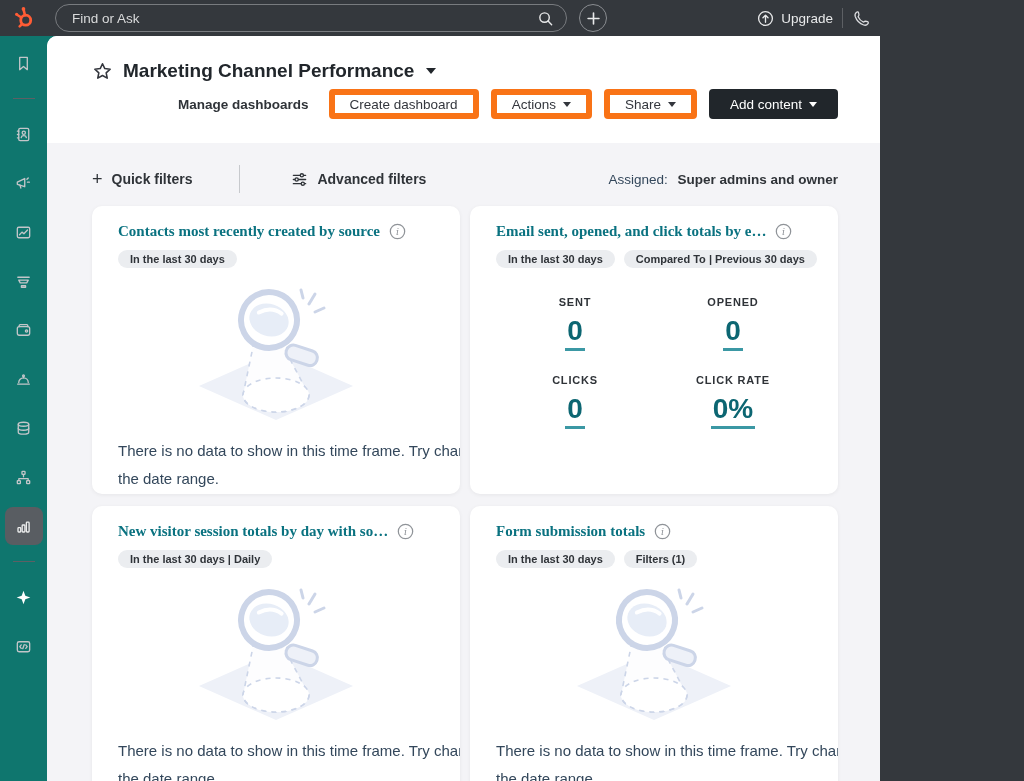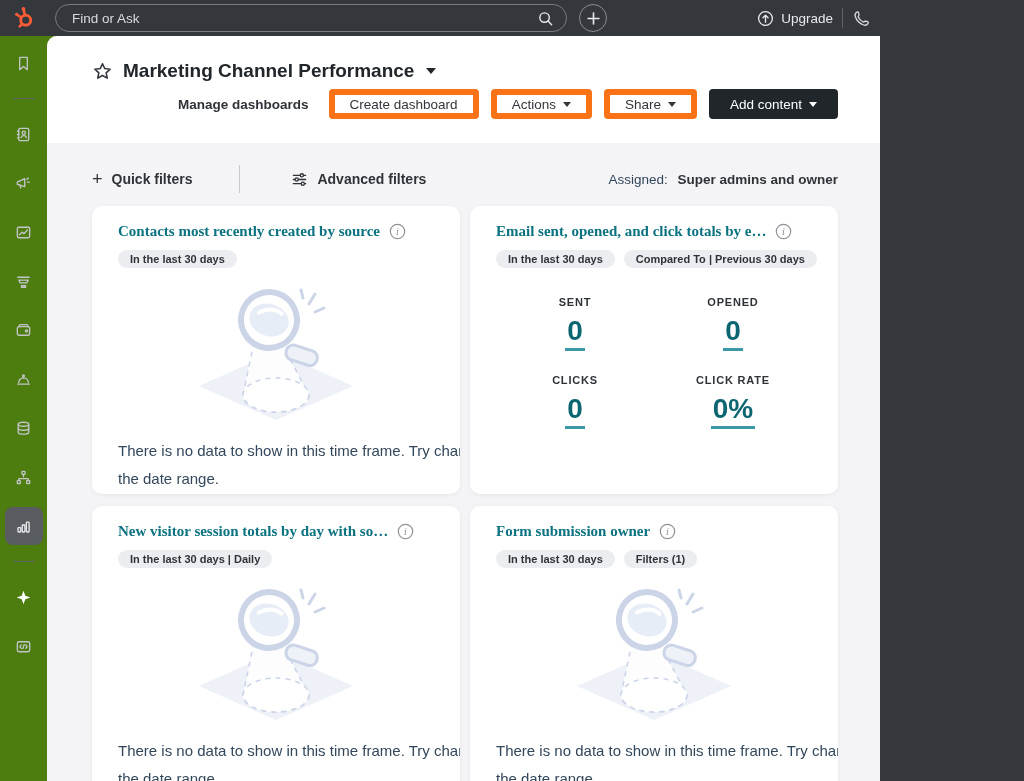--- a/index.html
+++ b/index.html
@@ -16,21 +16,21 @@
     color:#e8e9ea; font-size:13.5px; font-family:"Liberation Sans", sans-serif; }
   .searchbar input::placeholder { color:#d9dadb; opacity:1; }
   .plus-btn { width:28px; height:28px; border-radius:50%; border:1px solid #8a8d91;
     background:transparent; color:#e8e9ea; display:flex; align-items:center; justify-content:center;
     margin-left:12px; cursor:pointer; }
   .tb-right { margin-left:auto; display:flex; align-items:center; gap:9px; padding-right:10px; }
   .upgrade { display:flex; align-items:center; gap:7px; color:#e8e9ea; font-size:13.5px; cursor:pointer; }
   .tb-sep { width:1px; height:20px; background:#5d6064; }
 
   
-  .body-row { flex:1; display:flex; background:#4d7c0f; min-height:0; }
+  .body-row { flex:1; display:flex; background:#0f766e; min-height:0; }
   .sidebar { width:47px; flex:0 0 47px; display:flex; flex-direction:column; align-items:center; padding-top:8px; }
   .side-item { width:38px; height:38px; border-radius:8px; display:flex; align-items:center;
     justify-content:center; margin-bottom:11px; cursor:pointer; }
   .side-item.selected { background:#595d62; }
   .side-divider { width:22px; height:1px; background:#5d6064; margin:5px 0 16px; }
   .side-icon { stroke:#c3c6c9; fill:none; stroke-width:1.4; stroke-linecap:round; stroke-linejoin:round; }
   .side-icon.filled { fill:#ffffff; stroke:none; }
 
   main { flex:1; background:#fff; border-top-left-radius:10px; display:flex; flex-direction:column; min-width:0; }
 
@@ -358,21 +358,21 @@
             <div class="illus-wrap">
               <svg width="170" height="142">
                   <use href="#empty-illus"></use>
                 </svg>
             </div>
             <p class="empty-text">There is no data to show in this time frame. Try changing the date range.</p>
           </section>
 
           <section class="card">
             <div class="card-title-row">
-              <span class="card-title">Form submission owner</span>
+              <span class="card-title">Form submission totals</span>
               <svg class="info-ic" width="17" height="17" viewBox="0 0 18 18">
                 <circle cx="9" cy="9" r="7.6" fill="none" stroke="#8f9398" stroke-width="1.3"></circle>
                 <text x="9" y="13" text-anchor="middle" font-family="DejaVu Serif, serif" font-style="italic" font-size="10" fill="#8f9398">i</text>
               </svg>
             </div>
             <div class="badges">
               <span class="badge">In the last 30 days</span>
               <span class="badge">Filters (1)</span>
             </div>
             <div class="illus-wrap">

